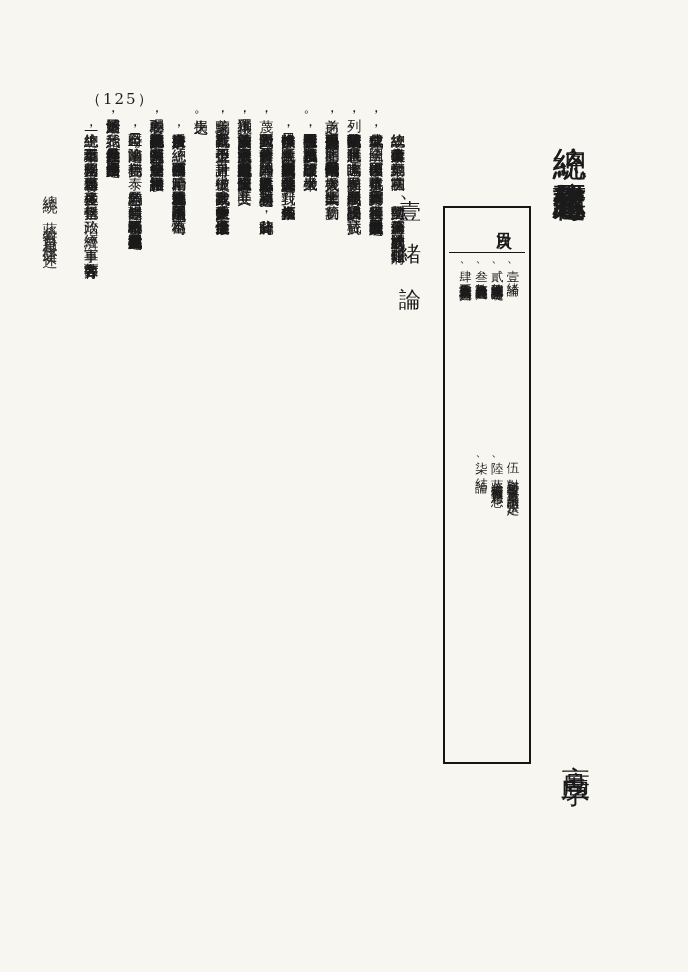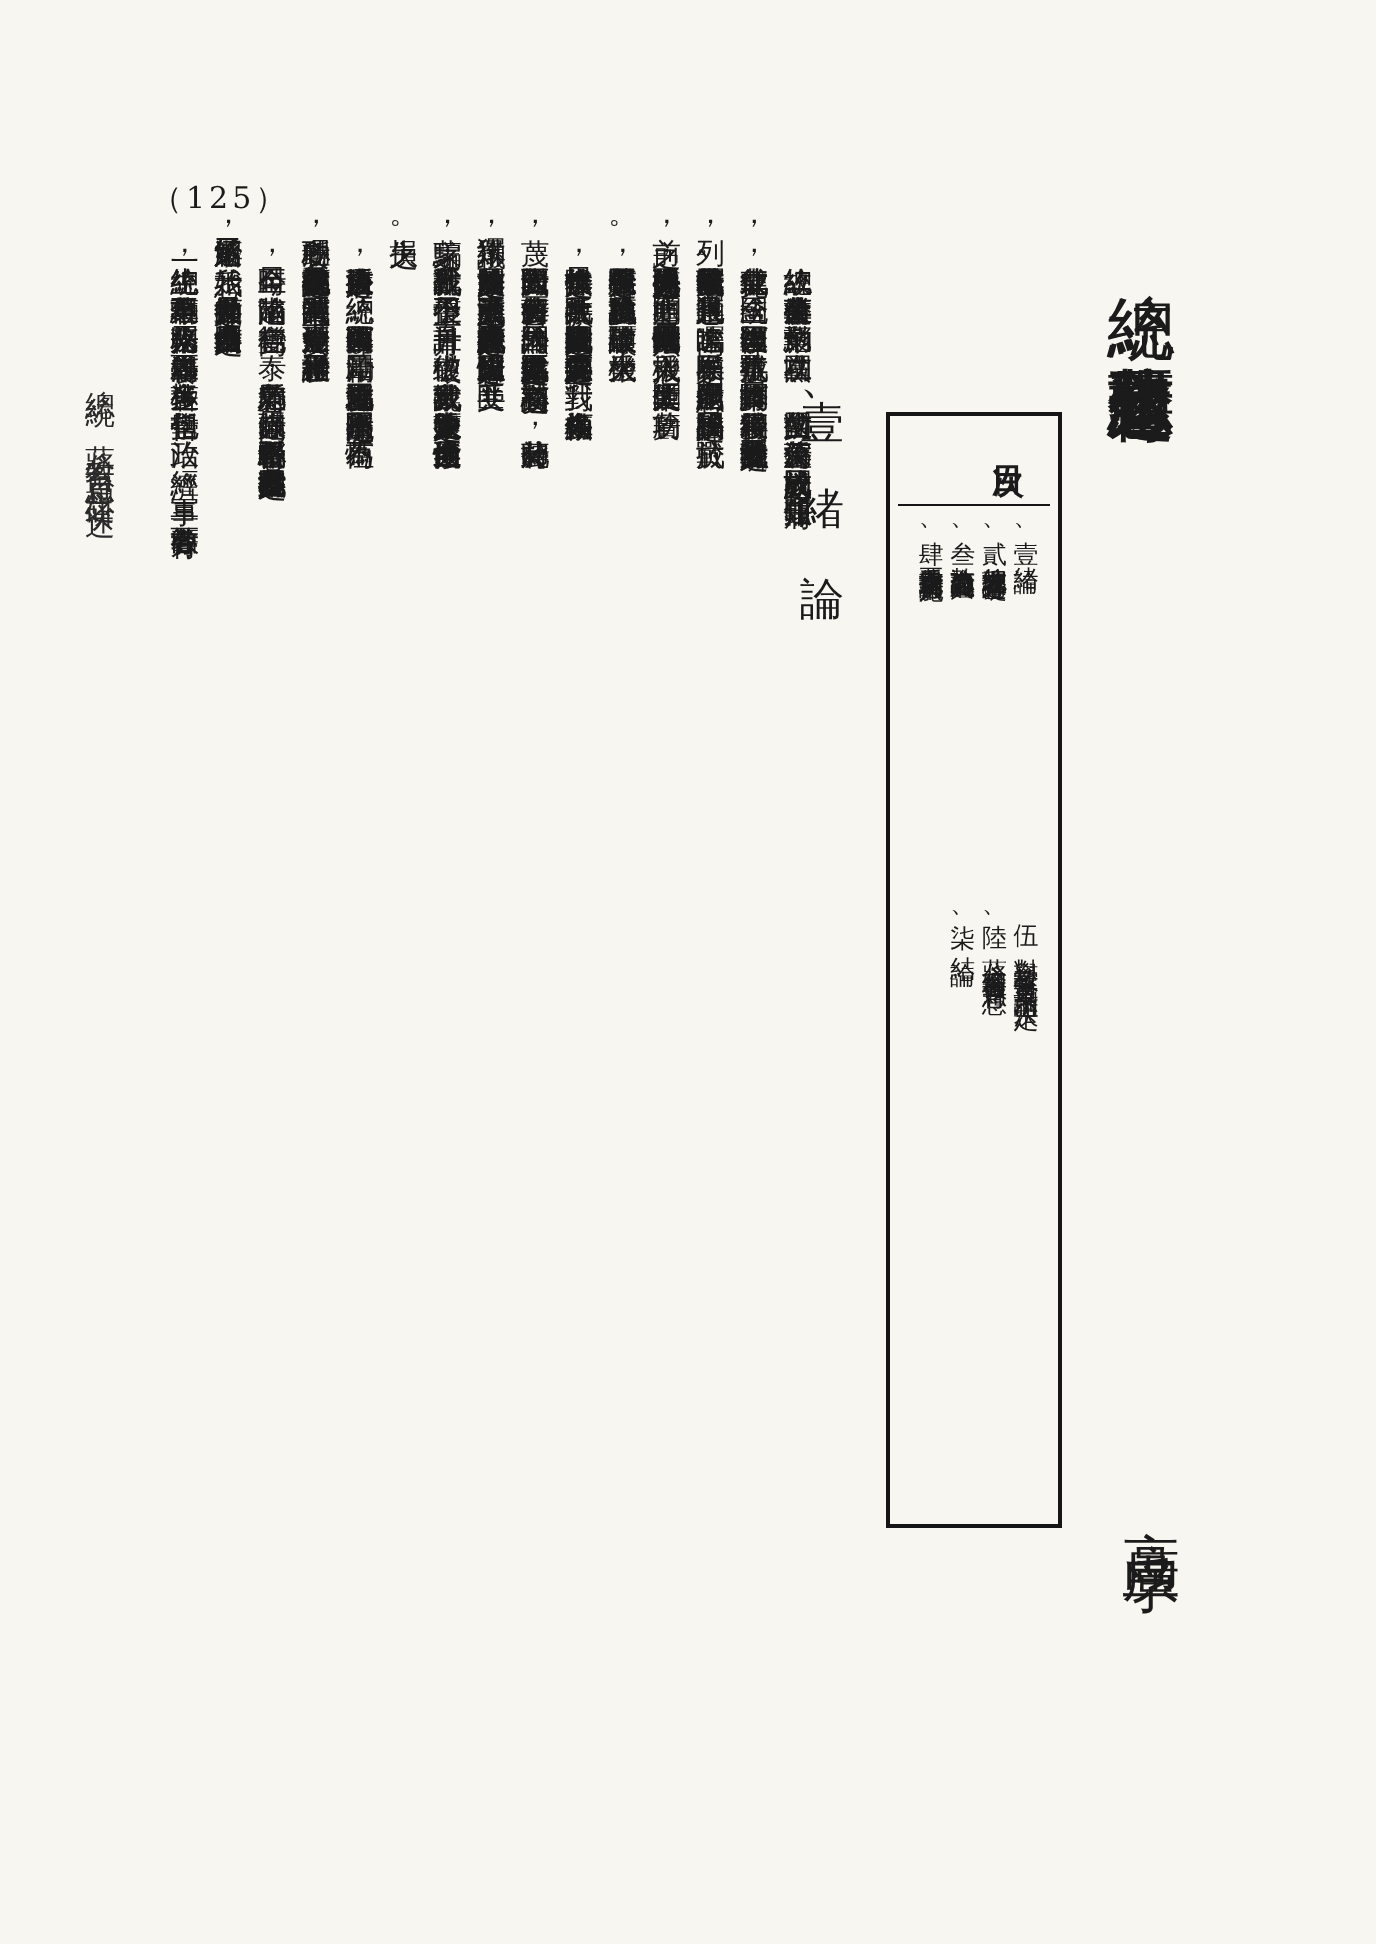--- a/index.html
+++ b/index.html
@@ -11,21 +11,21 @@
     font-family:"DejaVu Serif","Liberation Serif",serif;
     color:#1b1b1b;
   }
   .v{
     writing-mode:vertical-rl;
     text-orientation:upright;
     white-space:nowrap;
     line-height:1;
   }
   .page-number{
-    position:absolute;left:76px;top:90px;
+    position:absolute;left:86px;top:90px;
     font-size:15px;letter-spacing:2px;
   }
   .margin-title{
     position:absolute;left:42px;top:183px;
     font-size:15px;letter-spacing:4px;
     color:#2a2a2a;
   }
   .main-title{
     position:absolute;left:553px;top:120px;
     font-size:34px;letter-spacing:0.5px;

